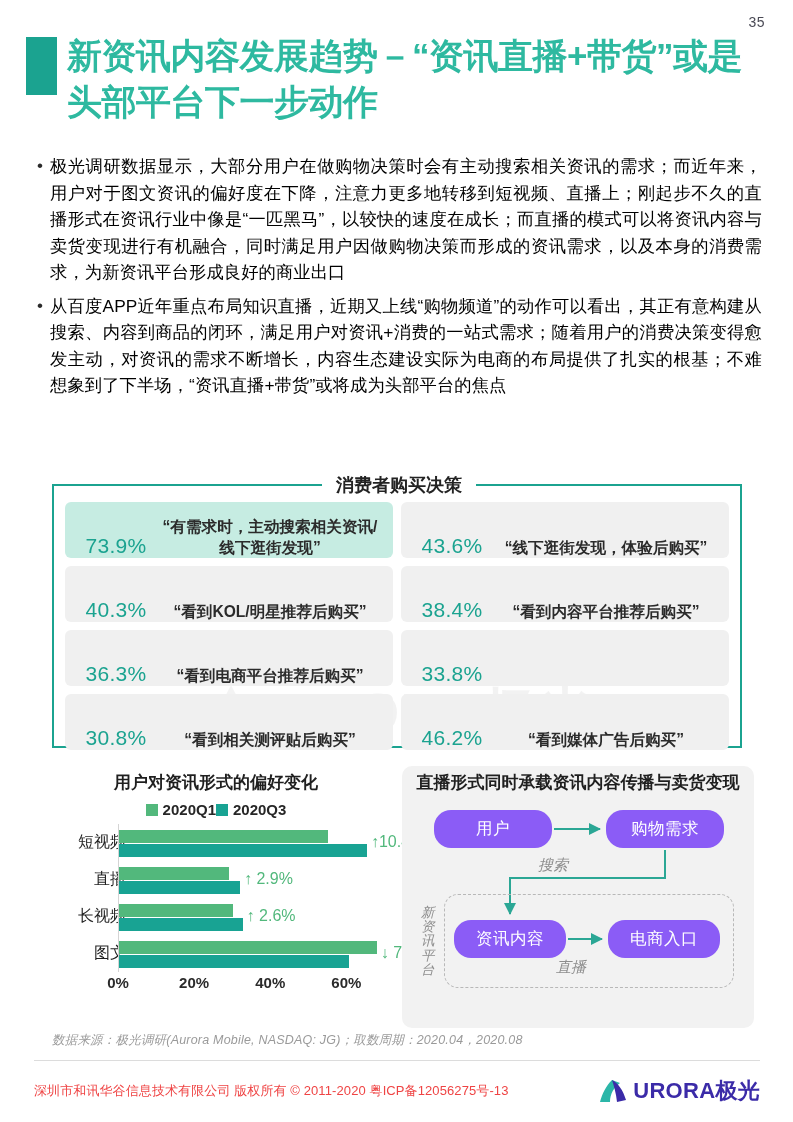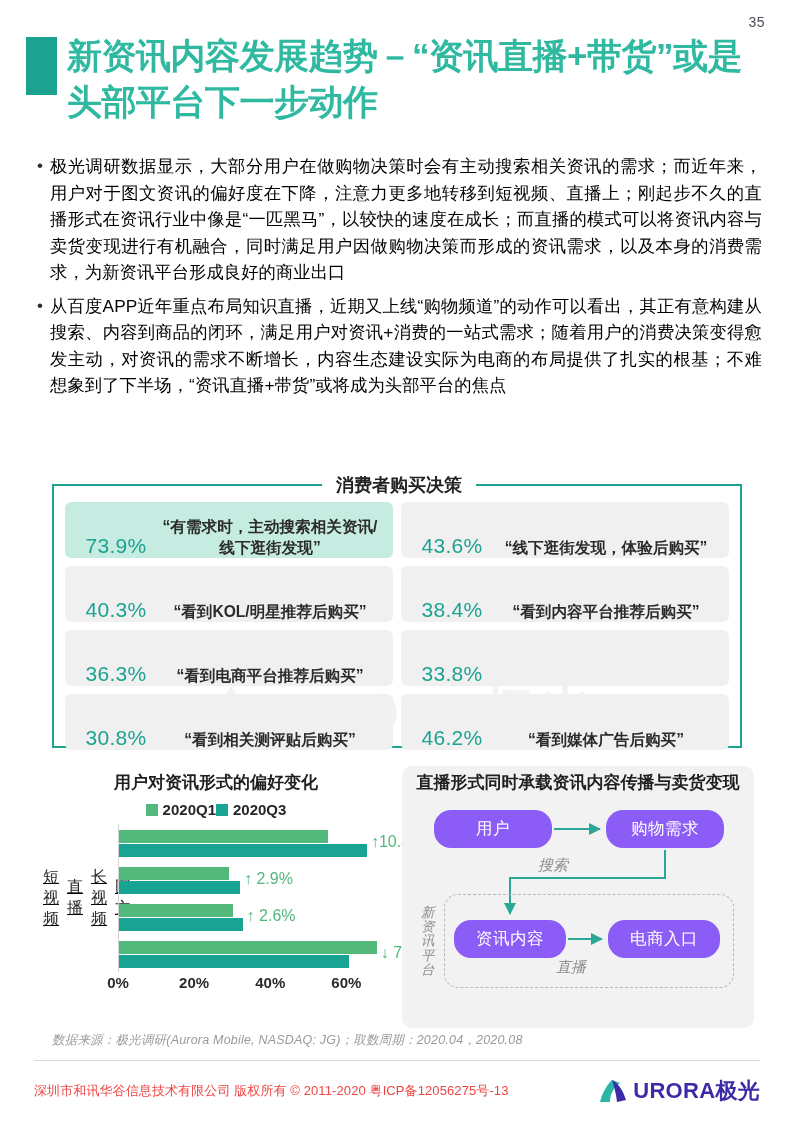--- a/index.html
+++ b/index.html
@@ -207,22 +207,22 @@
   .legend-swatch { width: 12px; height: 12px; display: inline-block; }
   .legend-label { font-size: 15px; font-weight: bold; color: #262626; }
 
   
   .chart-area {
     position: relative;
     margin-top: 6px;
     height: 162px;
   }
   .chart-cats {
-    position: absolute; left: 3px; top: 0; width: 78px; height: 148px;
-    display: flex; flex-direction: row; text-decoration: underline;
+    position: absolute; left: 16px; top: 0; width: 78px; height: 148px;
+    display: flex; flex-direction: column;
   }
   .cat-label {
     flex: 1 1 0;
     display: flex; align-items: center; justify-content: flex-end;
     font-size: 16px; color: #1f1f1f; padding-right: 8px;
   }
   .plot {
     position: absolute; left: 78px; top: 0; right: 0; height: 148px;
     border-left: 1.5px solid #d4d4d4;
   }

